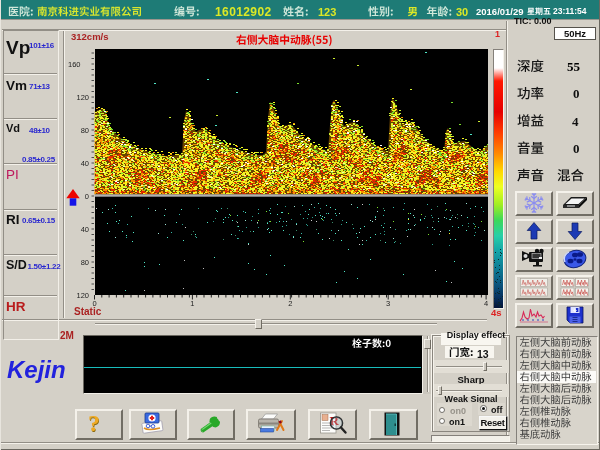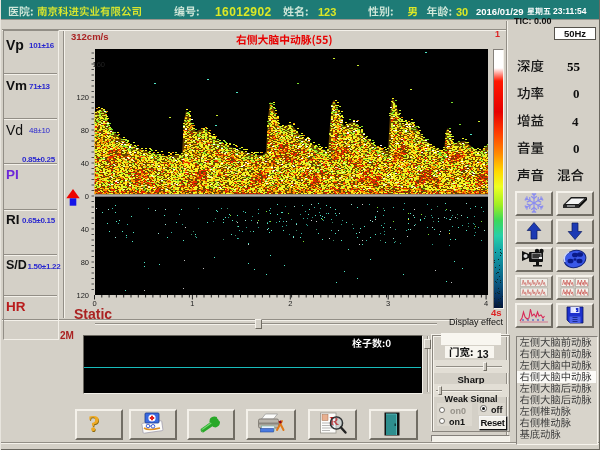--- a/index.html
+++ b/index.html
@@ -15,40 +15,40 @@
     <div class="groove-h" style="left:2px;top:319px;width:485px"></div>
     <div class="groove-v" style="left:506px;top:21px;height:421px"></div>
     <div class="groove-h" style="left:0px;top:442px;width:600px"></div>
     <div class="a" style="left:3px;top:30px;width:56px;height:310px;border:1px solid #928e86;border-right-color:#f2efe8;border-bottom-color:#f2efe8;box-sizing:border-box"></div>
     <div class="groove-h" style="left:4px;top:73px;width:53px"></div>
     <div class="groove-h" style="left:4px;top:117.5px;width:53px"></div>
     <div class="groove-h" style="left:4px;top:162.5px;width:53px"></div>
     <div class="groove-h" style="left:4px;top:208.5px;width:53px"></div>
     <div class="groove-h" style="left:4px;top:254px;width:53px"></div>
     <div class="groove-h" style="left:4px;top:294.5px;width:53px"></div>
-    <div class="a" style="left:6px;top:37px;font-size:14px;font-weight:bold;color:#111">Vp</div>
+    <div class="a" style="left:6px;top:37px;font-size:19px;font-weight:bold;color:#111">Vp</div>
     <div class="a" style="left:29px;top:40.5px;font-size:8px;font-weight:bold;color:#2a28cf;letter-spacing:-0.3px;white-space:nowrap">101±16</div>
     <div class="a" style="left:6px;top:78px;font-size:13.5px;font-weight:bold;color:#111">Vm</div>
     <div class="a" style="left:29px;top:81.5px;font-size:8px;font-weight:bold;color:#2a28cf;letter-spacing:-0.3px;white-space:nowrap">71±13</div>
-    <div class="a" style="left:6px;top:122px;font-size:14px;font-weight:normal;color:#111">Vd</div>
-    <div class="a" style="left:29px;top:125.5px;font-size:8px;font-weight:normal;color:#2a28cf;letter-spacing:-0.3px;white-space:nowrap">48±10</div>
-    <div class="a" style="left:6px;top:167px;font-size:13.5px;font-weight:bold;color:#6d28d9">PI</div>
+    <div class="a" style="left:6px;top:122px;font-size:11px;font-weight:bold;color:#111">Vd</div>
+    <div class="a" style="left:29px;top:125.5px;font-size:8px;font-weight:bold;color:#2a28cf;letter-spacing:-0.3px;white-space:nowrap">48±10</div>
+    <div class="a" style="left:6px;top:167px;font-size:13.5px;font-weight:normal;color:#be185d">PI</div>
     <div class="a" style="left:22px;top:155px;font-size:8px;font-weight:bold;color:#2a28cf;letter-spacing:-0.3px;white-space:nowrap">0.85±0.25</div>
     <div class="a" style="left:6px;top:212px;font-size:13.5px;font-weight:bold;color:#111">RI</div>
     <div class="a" style="left:22px;top:215.5px;font-size:8px;font-weight:bold;color:#2a28cf;letter-spacing:-0.3px;white-space:nowrap">0.65±0.15</div>
     <div class="a" style="left:6px;top:258px;font-size:12.5px;font-weight:bold;color:#111">S/D</div>
     <div class="a" style="left:27.5px;top:261.5px;font-size:8px;font-weight:bold;color:#2a28cf;letter-spacing:-0.3px;white-space:nowrap">1.50±1.22</div>
     <div class="a" style="left:6px;top:299px;font-size:13.5px;font-weight:bold;color:#b91c1c">HR</div>
     <div class="a" style="left:71px;top:31px;font-size:9.5px;font-weight:bold;color:#a22">312cm/s</div>
     <div class="a" style="left:94.5px;top:48.5px;width:393.5px;height:246px;background:#000"></div>
     <div class="a" style="left:493px;top:48.5px;width:11px;height:260px;border:1px solid;border-color:#84807a #f6f3ec #f6f3ec #84807a;box-sizing:border-box;background:linear-gradient(to bottom,#ffffff 0%,#ffffff 7%,#ff1800 12%,#e60000 24%,#ff3c00 32%,#ff8800 40%,#ffd800 47%,#eeff22 53%,#a0ee22 60%,#3cd85a 66%,#28cfa8 72%,#14a4a8 78%,#0d7f96 84%,#0a5a82 90%,#07305e 96%,#041338 100%)"></div>
     <div class="a" style="left:495px;top:29px;font-size:9px;font-weight:bold;color:#d22">1</div>
     <div class="a" style="left:491px;top:307px;font-size:9.5px;font-weight:bold;color:#d22">4s</div>
-    <div class="a" style="left:74px;top:306px;font-size:14px;font-weight:bold;color:#a22">Static</div>
-    <div class="a" style="left:84px;top:60px;width:21px;text-align:right;font-size:7.5px;color:#222">160</div>
+    <div class="a" style="left:74px;top:306px;font-size:10px;font-weight:bold;color:#a22">Static</div>
+    <div class="a" style="left:68px;top:60px;width:21px;text-align:left;font-size:7.5px;color:#222">160</div>
     <div class="a" style="left:68px;top:93px;width:21px;text-align:right;font-size:7.5px;color:#222">120</div>
     <div class="a" style="left:68px;top:126px;width:21px;text-align:right;font-size:7.5px;color:#222">80</div>
     <div class="a" style="left:68px;top:159px;width:21px;text-align:right;font-size:7.5px;color:#222">40</div>
     <div class="a" style="left:68px;top:192px;width:21px;text-align:right;font-size:7.5px;color:#222">0</div>
     <div class="a" style="left:68px;top:225px;width:21px;text-align:right;font-size:7.5px;color:#222">40</div>
     <div class="a" style="left:68px;top:258px;width:21px;text-align:right;font-size:7.5px;color:#222">80</div>
     <div class="a" style="left:68px;top:291px;width:21px;text-align:right;font-size:7.5px;color:#222">120</div>
     <div class="a" style="left:88.5px;top:299px;width:12px;text-align:center;font-size:7.5px;color:#222">0</div>
     <div class="a" style="left:186.4px;top:299px;width:12px;text-align:center;font-size:7.5px;color:#222">1</div>
     <div class="a" style="left:284.3px;top:299px;width:12px;text-align:center;font-size:7.5px;color:#222">2</div>
@@ -73,21 +73,21 @@
     <div class="groove-h" style="left:95px;top:323px;width:342px"></div>
     <div class="b" style="left:255px;top:318.5px;width:7px;height:10px;border-width:1px"></div>
     <div class="a" style="left:60px;top:330px;font-size:10px;font-weight:bold;color:#a22">2M</div>
     <div class="a" style="left:82.5px;top:334.5px;width:340px;height:59.5px;background:#000;border:1px solid #6a675f;border-right-color:#f2efe8;border-bottom-color:#f2efe8;box-sizing:border-box"></div>
     <div class="a" style="left:84px;top:367px;width:337px;height:1.3px;background:#18bcbc"></div>
     <div class="a" style="left:423px;top:334.5px;width:8.5px;height:59.5px;background:#cbc7be"></div>
     <div class="groove-v" style="left:426.5px;top:336px;height:56px"></div>
     <div class="b" style="left:423.5px;top:339px;width:7.5px;height:10px;border-width:1px"></div>
     <div class="a" style="left:431.5px;top:334.5px;width:78px;height:97.5px;border:1px solid #8a867e;box-shadow:1px 1px 0 #f6f3ec inset, -1px -1px 0 #f6f3ec;box-sizing:border-box"></div>
     <div class="a" style="left:441px;top:333px;width:60px;height:12px;background:#f8f6f0"></div>
-    <div class="a" style="left:434px;top:317px;width:84px;text-align:center;font-size:9px;font-weight:normal;color:#111">Display effect</div>
+    <div class="a" style="left:434px;top:330px;width:84px;text-align:center;font-size:9px;font-weight:bold;color:#111">Display effect</div>
     <div class="a" style="left:445px;top:346px;width:49px;height:12px;background:#f8f6f0"></div>
     <div class="a" style="left:477px;top:347.5px;font-size:10.5px;font-weight:bold;color:#111">13</div>
     <div class="a" style="left:433.5px;top:360px;width:75px;height:13px;background:#e2ded5"></div>
     <div class="groove-h" style="left:435.5px;top:366px;width:66px"></div>
     <div class="b" style="left:482.5px;top:361.5px;width:4.5px;height:9.5px;border-width:1px;background:#cbc7be"></div>
     <div class="a" style="left:434px;top:373.5px;width:74px;text-align:center;font-size:9.5px;font-weight:bold;color:#111">Sharp</div>
     <div class="a" style="left:433.5px;top:384px;width:75px;height:13px;background:#e2ded5"></div>
     <div class="groove-h" style="left:435.5px;top:390px;width:66px"></div>
     <div class="b" style="left:437.5px;top:385.5px;width:4.5px;height:9.5px;border-width:1px;background:#cbc7be"></div>
     <div class="a" style="left:434px;top:393.5px;width:74px;text-align:center;font-size:9px;font-weight:bold;color:#111">Weak Signal</div>
@@ -97,20 +97,21 @@
     <div class="a" style="left:450px;top:406px;font-size:9px;font-weight:bold;color:#96928a">on0</div>
     <div class="a" style="left:438.8px;top:417.8px;width:6.5px;height:6.5px;border-radius:50%;background:#fff;border:1px solid #73706a;box-sizing:border-box"></div>
     <div class="a" style="left:449px;top:417px;font-size:9px;font-weight:bold;color:#111">on1</div>
     <div class="a" style="left:480.3px;top:405.3px;width:6.5px;height:6.5px;border-radius:50%;background:#fff;border:1px solid #73706a;box-sizing:border-box"></div>
     <div class="a" style="left:482.0px;top:407.0px;width:3px;height:3px;border-radius:50%;background:#111"></div>
     <div class="a" style="left:491px;top:404.5px;font-size:9px;font-weight:bold;color:#111">off</div>
     <div class="a" style="left:478.5px;top:416px;width:28px;height:13.5px;background:#f4f2ec;border:1px solid #111;border-top-color:#f8f8f8;border-left-color:#f8f8f8;box-shadow:0.5px 0.5px 0 #444;box-sizing:border-box;text-align:center;font-size:9.5px;font-weight:bold;line-height:12.5px;letter-spacing:-0.4px;color:#111">Reset</div>
     <div class="sunk" style="left:431px;top:435px;width:79px;height:7px;background:#f2f0e9"></div>
     <div class="sunk" style="left:515.5px;top:336px;width:82px;height:109px;background:#d8d4cb"></div>
     <div class="a" style="left:517px;top:371.3px;width:79px;height:11.6px;background:#fbfaf7"></div>
+    <div class="a" style="left:7px;top:356px;font-size:24px;font-weight:bold;font-style:italic;color:#2222dd;letter-spacing:0px">Kejin</div>
     <div class="b" style="left:74.5px;top:409px;width:48px;height:31px"></div>
     <div class="b" style="left:128.5px;top:409px;width:48px;height:31px"></div>
     <div class="b" style="left:187px;top:409px;width:48px;height:31px"></div>
     <div class="b" style="left:246px;top:409px;width:49.5px;height:31px"></div>
     <div class="b" style="left:307.5px;top:409px;width:49.5px;height:31px"></div>
     <div class="b" style="left:369px;top:409px;width:48.5px;height:31px"></div>
     <div class="a" style="left:88px;top:410px;font-size:24px;font-weight:bold;color:#efa921;font-family:'Liberation Serif',serif;text-shadow:0.5px 0.5px 0 #8a6a10">?</div>
     <svg class="a" style="left:0;top:0;z-index:40" width="600" height="450" viewBox="0 0 600 450">
       <defs>
         <clipPath id="specclip">

